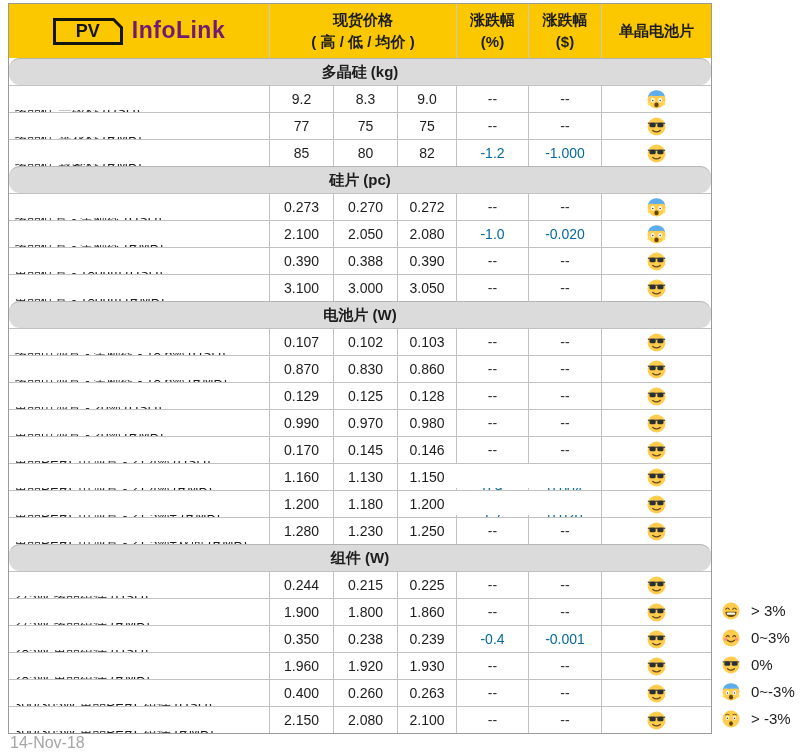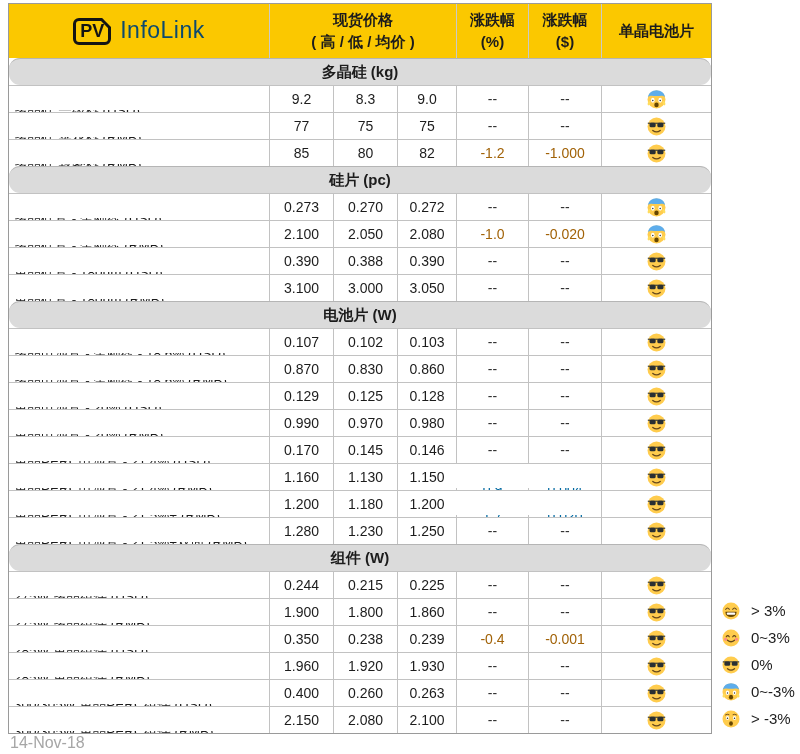--- a/index.html
+++ b/index.html
@@ -16,43 +16,43 @@
     background:#FBC800;height:54px;
   }
   .hcell{
     display:flex;flex-direction:column;align-items:center;justify-content:center;
     font-weight:700;font-size:15px;line-height:1.45;border-left:1px solid #c9c9c9;
     box-sizing:border-box;text-align:center;
   }
   .hcell:first-child{border-left:none;}
   .logo-cell{flex-direction:row;gap:9px;}
   .pv-box{
-    position:relative;border:3px solid #141414;border-radius:6px;
-    font-size:18px;font-weight:800;line-height:21px;padding:0 4px;color:#141414;
+    position:relative;border:3px solid #141414;border-radius:0;
+    font-size:18px;font-weight:800;line-height:21px;padding:0 20px;color:#141414;
     background:transparent;
   }
   .pv-box .fold{position:absolute;top:-3px;right:-3px;display:block;}
-  .brand{font-size:23px;font-weight:400;letter-spacing:.5px;color:#0c4a6e;}
+  .brand{font-size:23px;font-weight:700;letter-spacing:.5px;color:#701a75;}
   .tbody .section-row{
     height:26px;border-top:1px solid #b5b5b5;background:#DBDBDB;
     display:flex;align-items:center;justify-content:center;
     font-weight:700;font-size:15px;border-radius:11px;
   }
   .trow{
     display:grid;grid-template-columns:260px 64px 64px 59px 72px 73px 110px;
     height:26px;border-top:1px solid #c2c2c2;background:#fff;
   }
   .cell{
     display:flex;align-items:center;justify-content:center;
     border-left:1px solid #c2c2c2;box-sizing:border-box;
     font-size:14px;overflow:hidden;white-space:nowrap;
   }
   .cell.name{justify-content:flex-start;padding-left:5px;border-left:none;font-size:13.5px;margin-top:24px;}
   .cell.flat{color:#333;}
-  .cell.down{color:#a16207;}
+  .cell.down{color:#0369a1;}
   .cell.up{color:#0369a1;margin-top:24px;}
   .cell.forecast svg{width:19px;height:19px;display:block;}
   .legend{position:absolute;left:722px;top:597px;}
   .legend-item{height:27px;display:flex;align-items:center;gap:11px;}
   .legend-icon svg{width:18px;height:18px;display:block;}
   .legend-label{font-size:15px;font-weight:500;color:#1c1c1c;}
   .footer-date{position:absolute;left:10px;top:734px;font-size:16px;color:#a6a6a6;}
 </style>
 </head>
 <body>

